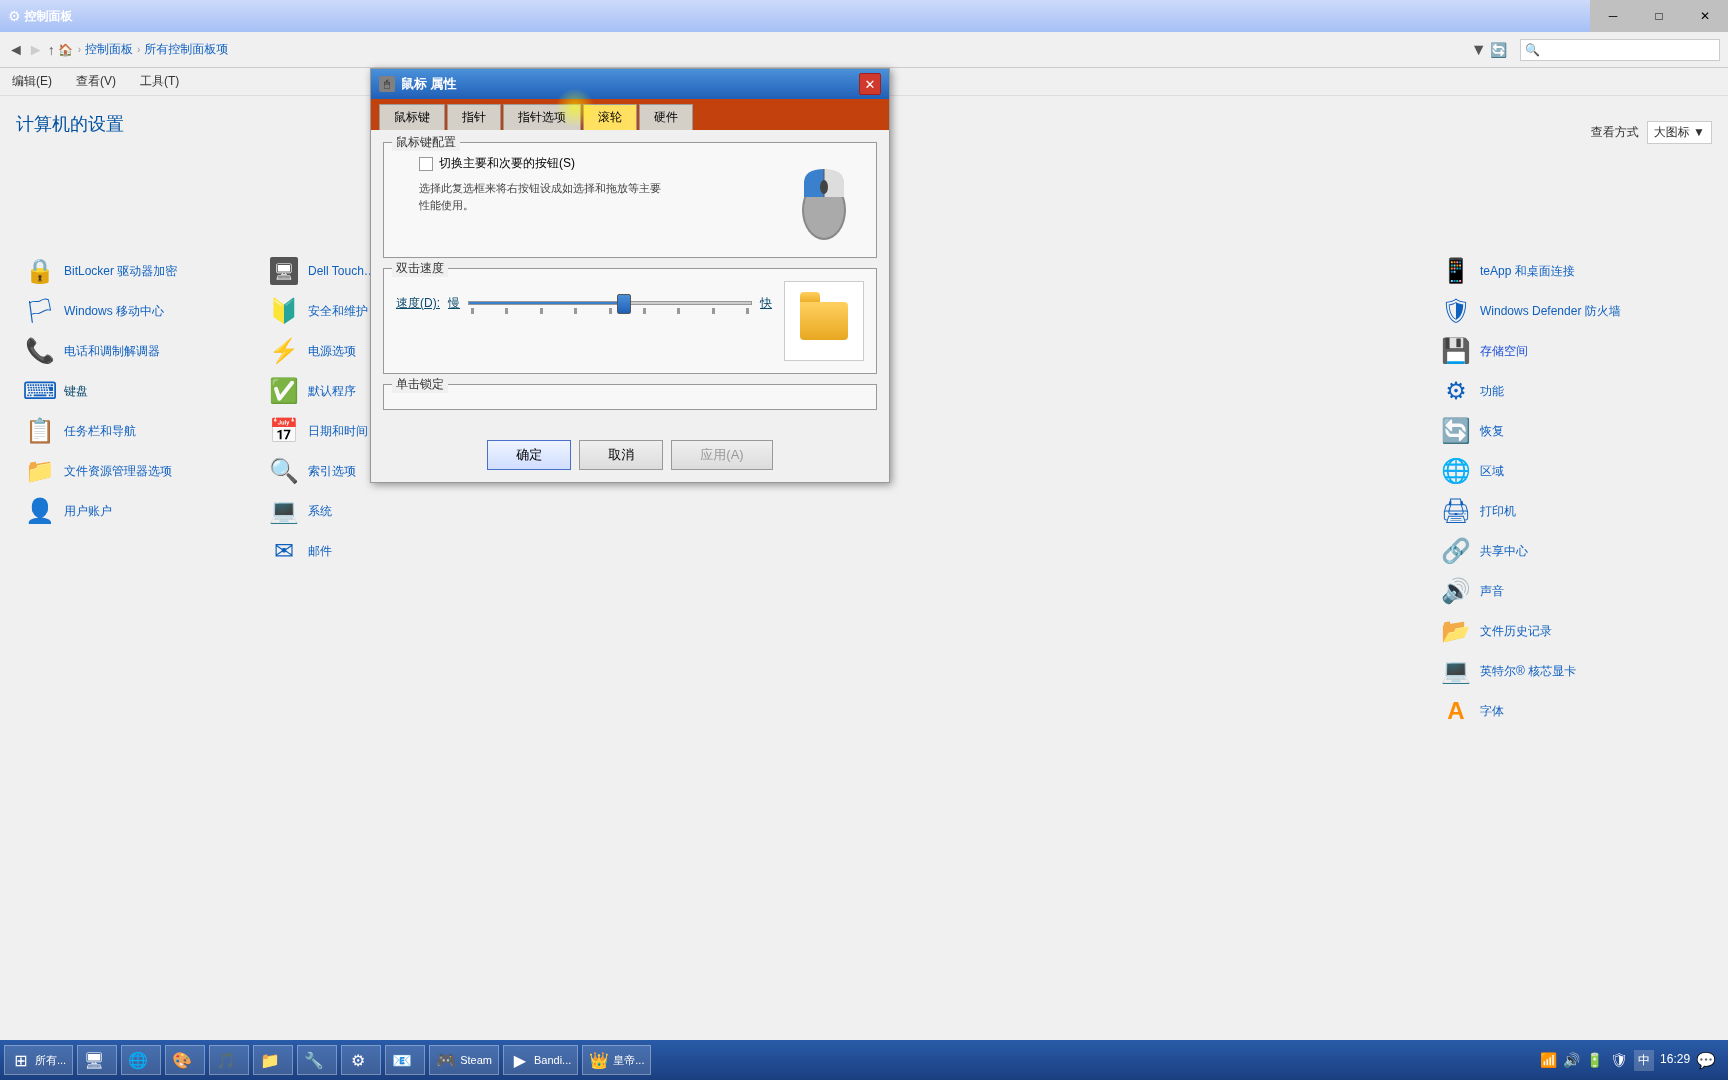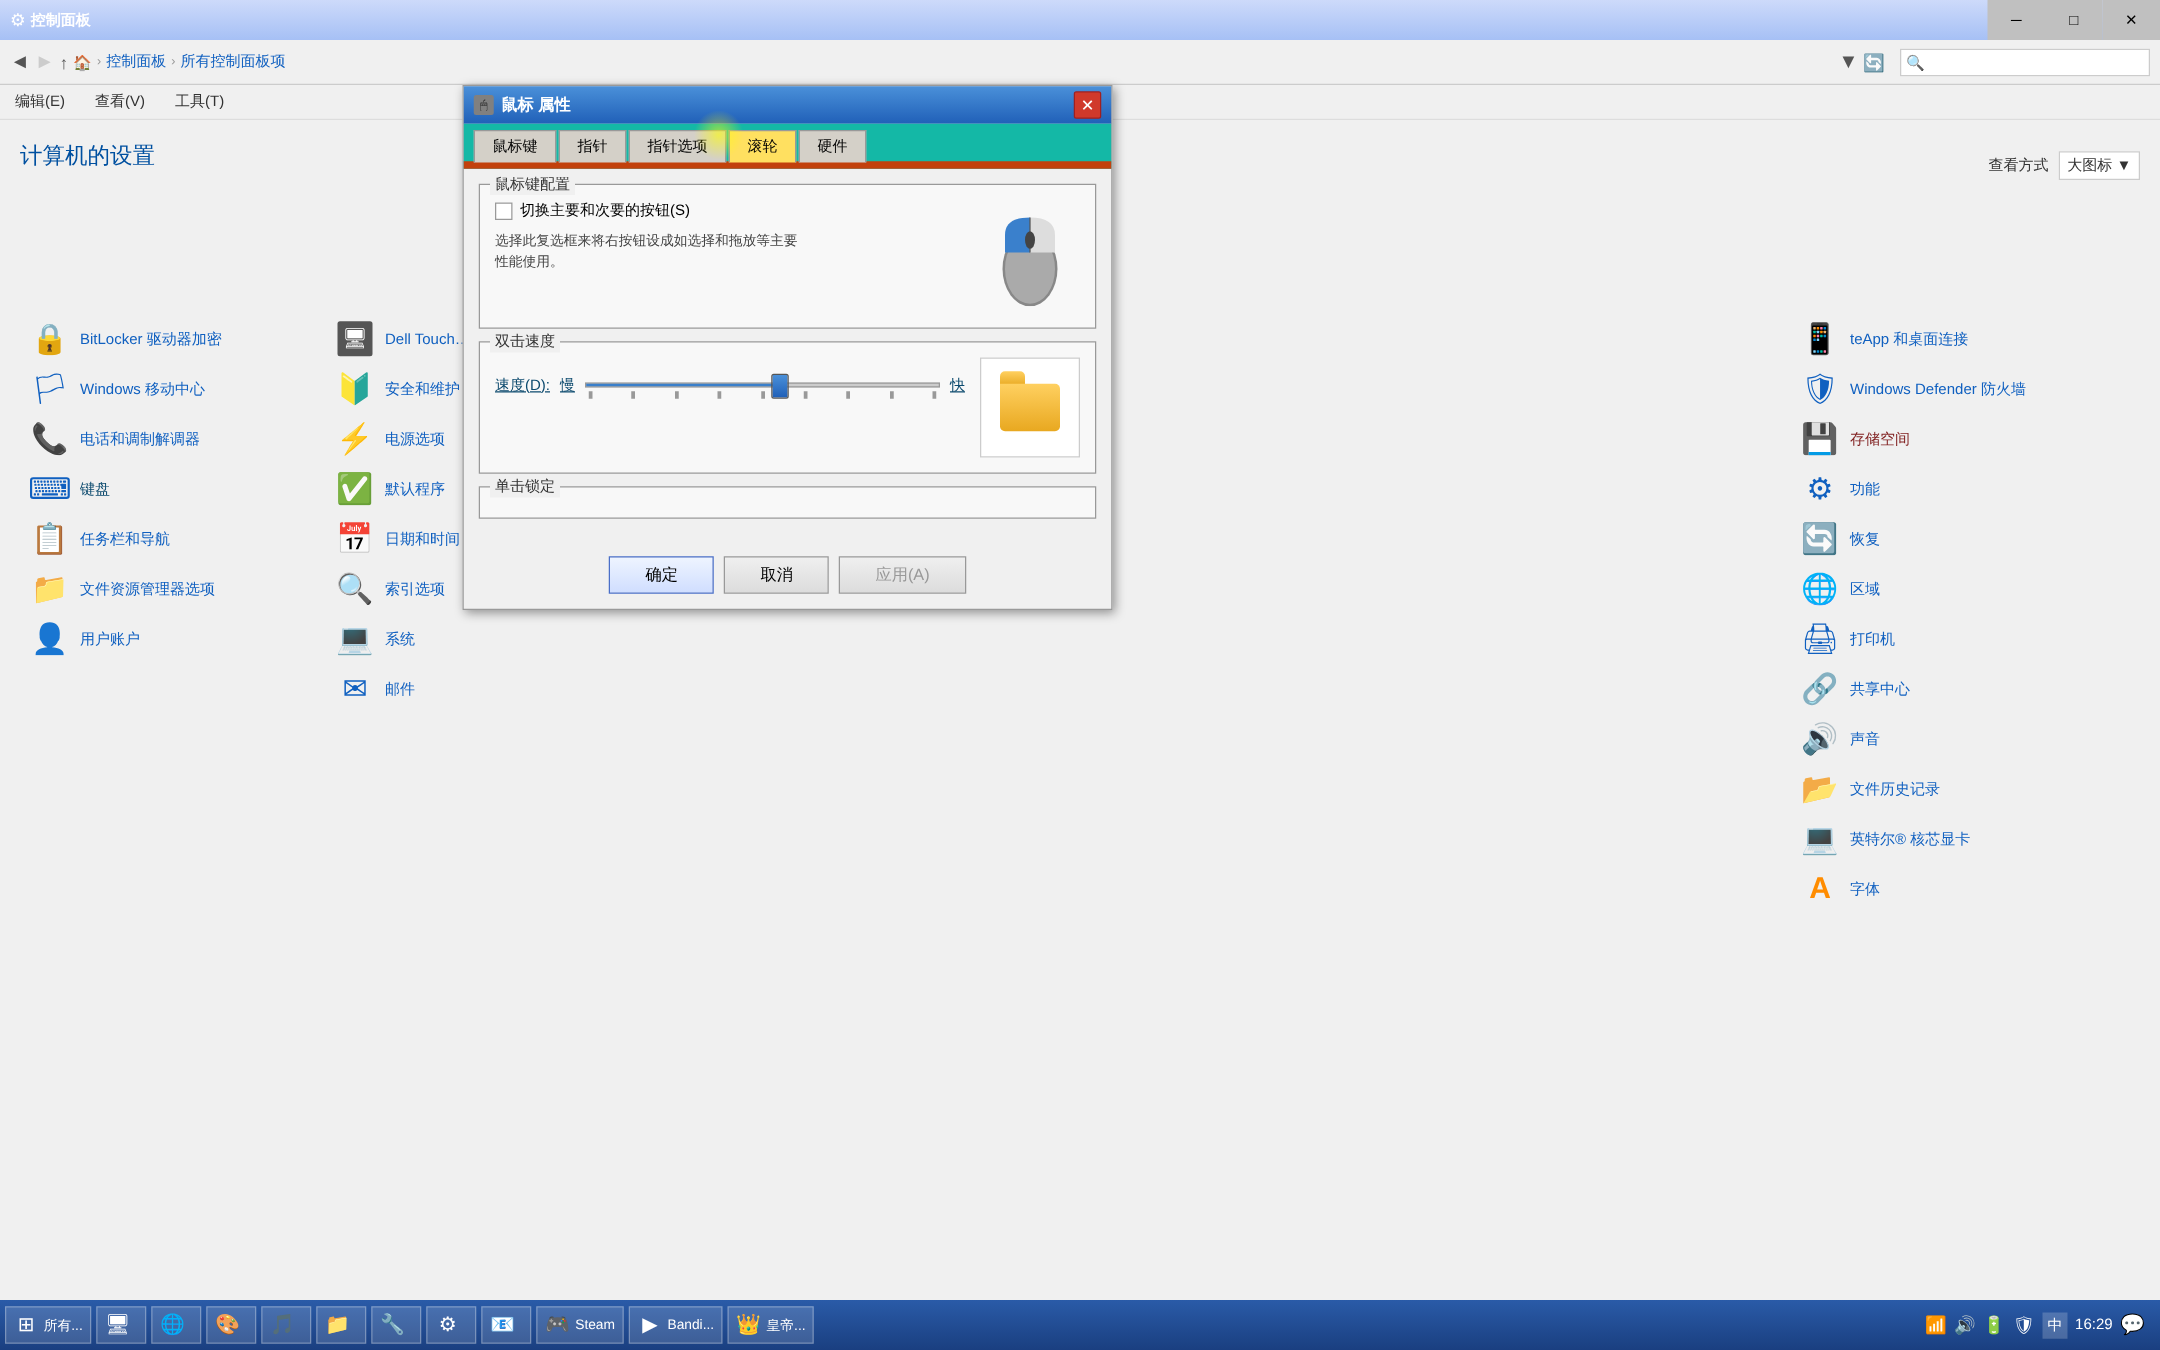--- a/index.html
+++ b/index.html
@@ -160,22 +160,22 @@
       font-size: 13px;
       display: flex;
       align-items: center;
       justify-content: center;
       cursor: pointer;
     }
 
     
     .tabs {
       display: flex;
-      border-bottom: 6px solid #c2410c;
-      background: #14b8a6;
+      border-bottom: 1px solid #c2410c;
+      background: #c2410c;
       padding: 4px 8px 0;
       gap: 2px;
     }
     .tab {
       padding: 4px 14px;
       font-size: 12px;
       background: #D4D0C8;
       border: 1px solid #999;
       border-bottom: none;
       cursor: pointer;
@@ -568,21 +568,21 @@
     <div class="bg-item">
       <div class="bg-icon">
         <span style="font-size:24px;">🛡</span>
       </div>
       <span style="font-size:12px;color:#1060C0;">Windows Defender 防火墙</span>
     </div>
     <div class="bg-item">
       <div class="bg-icon">
         <span style="font-size:24px;">💾</span>
       </div>
-      <span style="font-size:12px;color:#7f1d1d;">存储空间</span>
+      <span style="font-size:12px;color:#1d4ed8;">存储空间</span>
     </div>
     <div class="bg-item">
       <div class="bg-icon">
         <span style="font-size:24px;">⚙</span>
       </div>
       <span style="font-size:12px;color:#1060C0;">功能</span>
     </div>
     <div class="bg-item">
       <div class="bg-icon">
         <span style="font-size:24px;">🔄</span>
@@ -647,21 +647,21 @@
     <div class="tab">指针</div>
     <div class="tab">指针选项</div>
     <div class="tab highlighted" style="background:#FFE060;">滚轮</div>
     <div class="tab">硬件</div>
   </div>
 
   <div class="dialog-body">
 
     <div class="section-box">
       <span class="section-box-label">鼠标键配置</span>
-      <div style="display:flex;justify-content:space-between;align-items:flex-start;">
+      <div style="display:flex;justify-content:space-between;align-items:flex-start;margin-left:23px;">
         <div style="flex:1;">
           <div class="checkbox-row">
             <div class="checkbox"></div>
             <span class="checkbox-label">切换主要和次要的按钮(S)</span>
           </div>
           <p class="checkbox-desc">选择此复选框来将右按钮设成如选择和拖放等主要<br>性能使用。</p>
         </div>
 
         <div style="width:70px;height:90px;position:relative;flex-shrink:0;margin-left:12px;">
           <svg width="60" height="85" viewBox="0 0 60 85">

